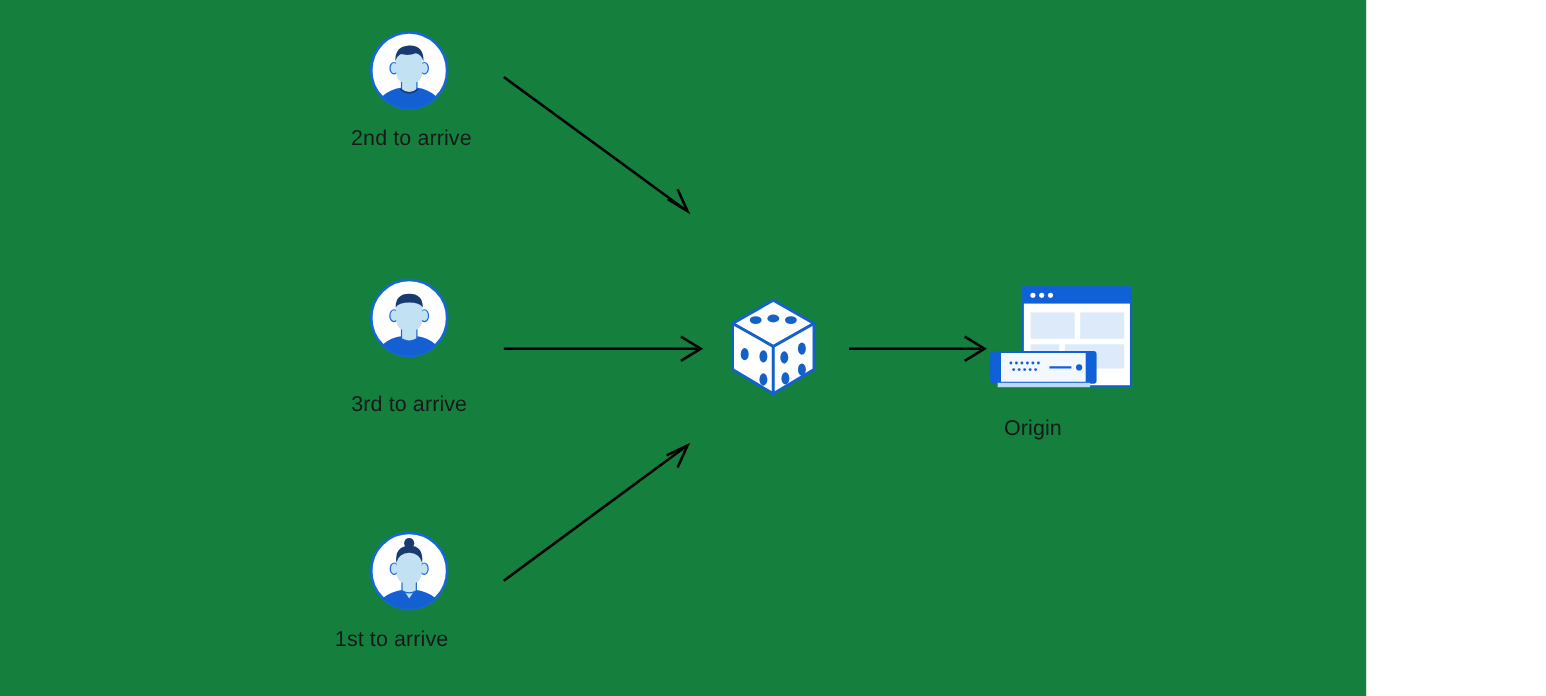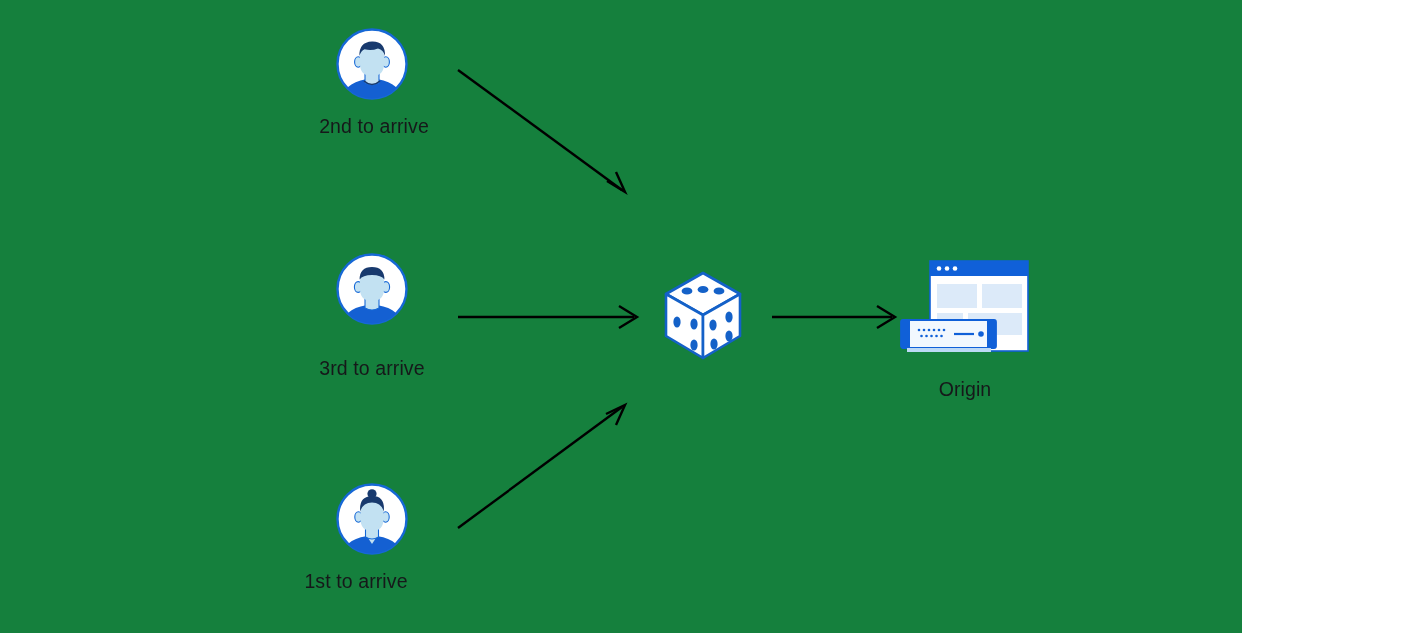--- a/index.html
+++ b/index.html
@@ -210,15 +210,15 @@
             <circle cx="28.5" cy="78" r="1.3"></circle>
           <circle cx="33.5" cy="78" r="1.3"></circle>
             <circle cx="38.5" cy="78" r="1.3"></circle>
           <circle cx="43.5" cy="78" r="1.3"></circle>
         </g>
         <line x1="56" y1="76" x2="76" y2="76" stroke="#1060d8" stroke-width="2.2"></line>
         <circle cx="83" cy="76" r="2.8" fill="#1060d8"></circle>
       </g>
     </svg>
   </div>
-  <div class="node-label" style="left:906px; top:378px; width:118px;">Origin</div>
+  <div class="node-label" style="left:880px; top:378px; width:118px;">Origin</div>
 
 </div>
 
 </body></html>

